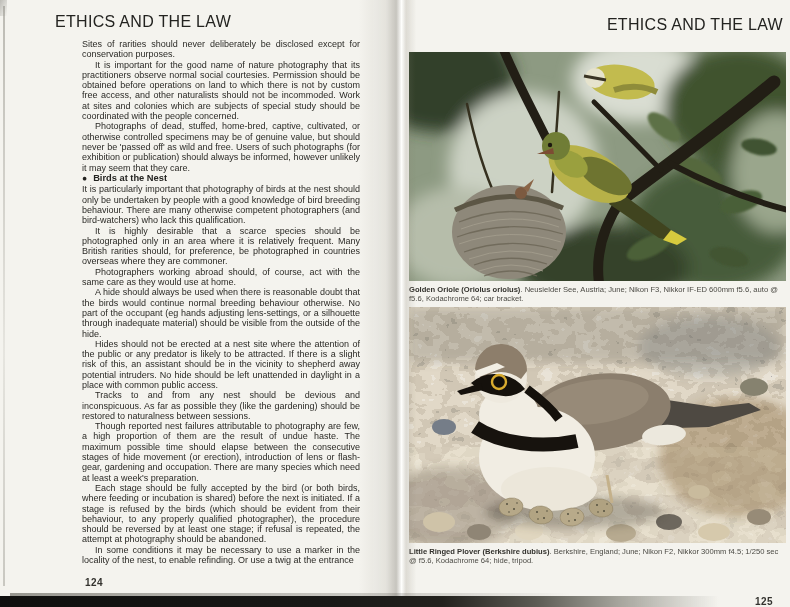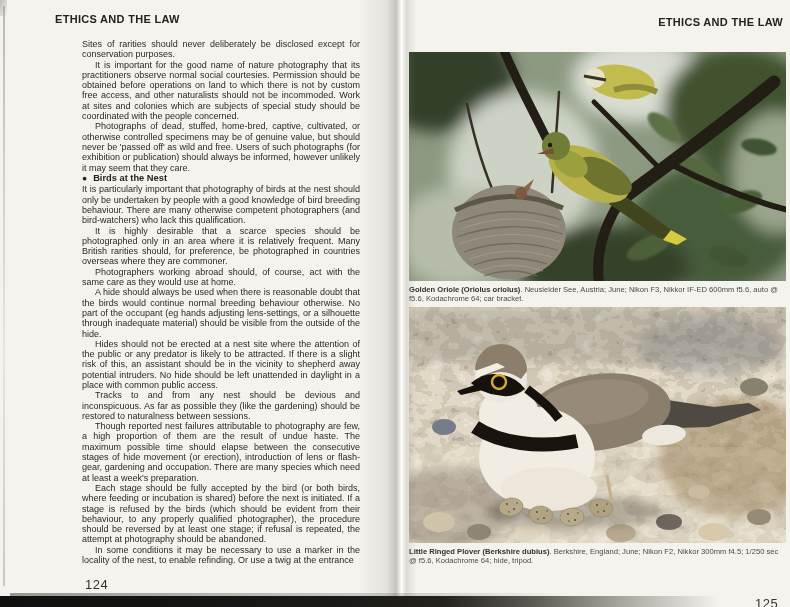--- a/index.html
+++ b/index.html
@@ -42,26 +42,26 @@
       #0f0f0e 0%, #191917 42%, #23221e 56%,
       #5d5c55 68%, #a3a29a 78%, rgba(244,243,238,0) 91%);
   }
   .bottom-shadow:before{
     content:""; position:absolute; left:10px; top:-3px; width:560px; height:3px;
     background:linear-gradient(to right, rgba(60,58,50,.5), rgba(60,58,50,.15) 80%, transparent);
   }
 
   
   .running-header {
-    position:absolute; font-size:11px; font-weight:bold; letter-spacing:.3px;
+    position:absolute; font-size:16px; font-weight:normal; letter-spacing:.3px;
     color:#232320;
   }
   .header-left  { left:55px; top:13px; }
   .header-right { right:7px; top:16px; }
-  .pagenum { position:absolute; font-size:13px; color:#34332f; letter-spacing:.5px; }
+  .pagenum { position:absolute; font-size:10px; color:#34332f; letter-spacing:.5px;font-weight:bold; }
   .pagenum-left  { left:85px;  top:577px; }
   .pagenum-right { left:351px; top:596px; }
 
   
   .textcol {
     position:absolute; left:82px; top:39px; width:278px;
     font-size:9px; line-height:10.3px; color:#2b2a26;
     text-align:justify;
   }
   .textcol p { margin:0; }

